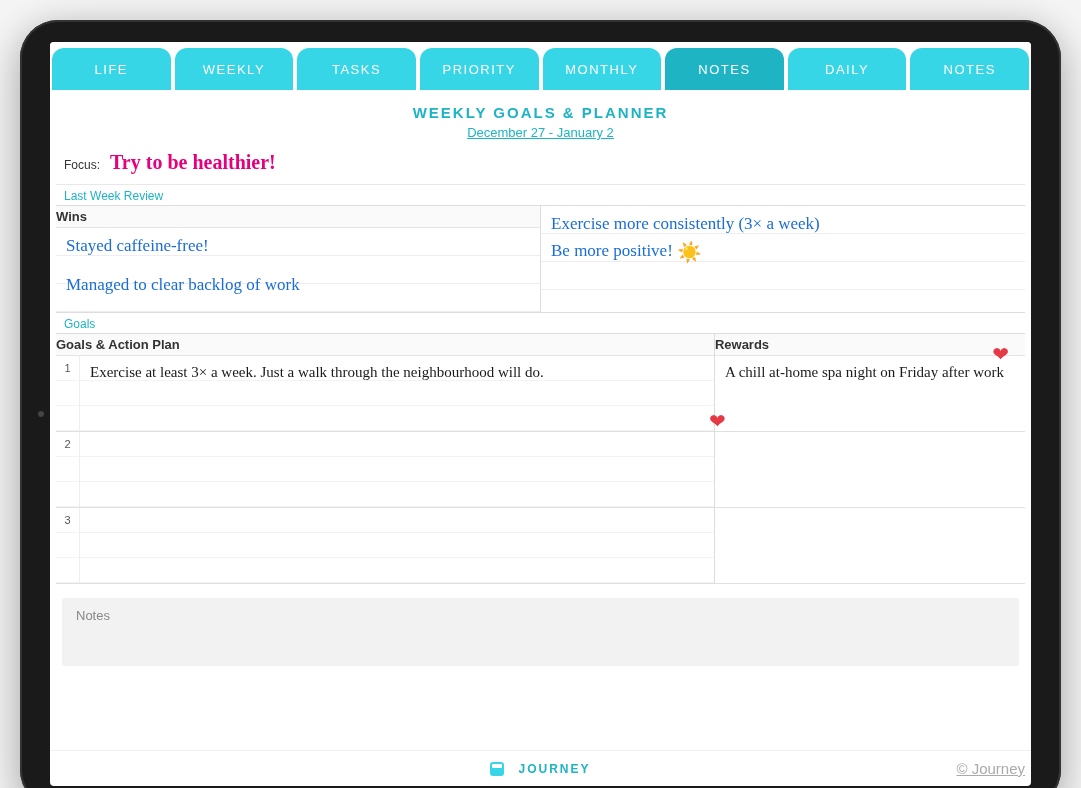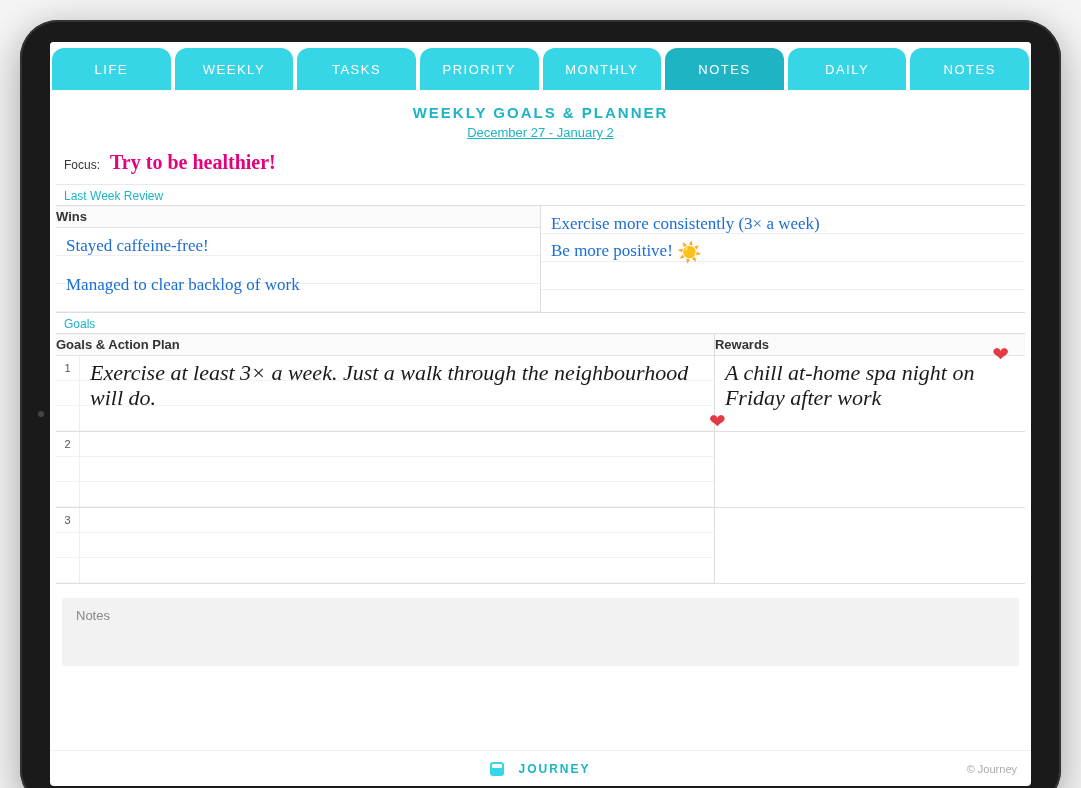--- a/index.html
+++ b/index.html
@@ -147,23 +147,22 @@
   }
   .hand-blue {
     font-family: "Comic Sans MS", "Segoe Script", cursive;
     color: #1a6dd8;
     font-size: 17px;
     line-height: 27px;
   }
   .hand-black {
     font-family: "Comic Sans MS", "Segoe Script", cursive;
     color: #1a1a1a;
-    font-size: 22px;
+    font-size: 15px;
     line-height: 25px;
-    font-style: italic;
   }
   
   .goals-table {
     display: flex;
     border-top: 1px solid #ddd;
     margin-top: 2px;
   }
   .goals-left {
     flex: 0 0 68%;
     border-right: 1px solid #ddd;
@@ -240,23 +239,24 @@
   .brand-icon::after{
     content:"";
     position:absolute;
     top:2px;left:2px;right:2px;
     height:4px;
     background:#fff;
     border-radius:1px;
   }
   .footer-copy {
     position: absolute;
-    right: 14px;
+    right: 6px;
     color: #aaa;
-    font-size: 11px;
+    font-size: 15px;
+    text-decoration: underline;
   }
   
   .sun-icon { display:inline-block; font-size:20px; vertical-align:-3px; }
   .heart {
     position: absolute;
     font-size: 20px;
     color: #e63946;
   }
 </style>
 </head>

